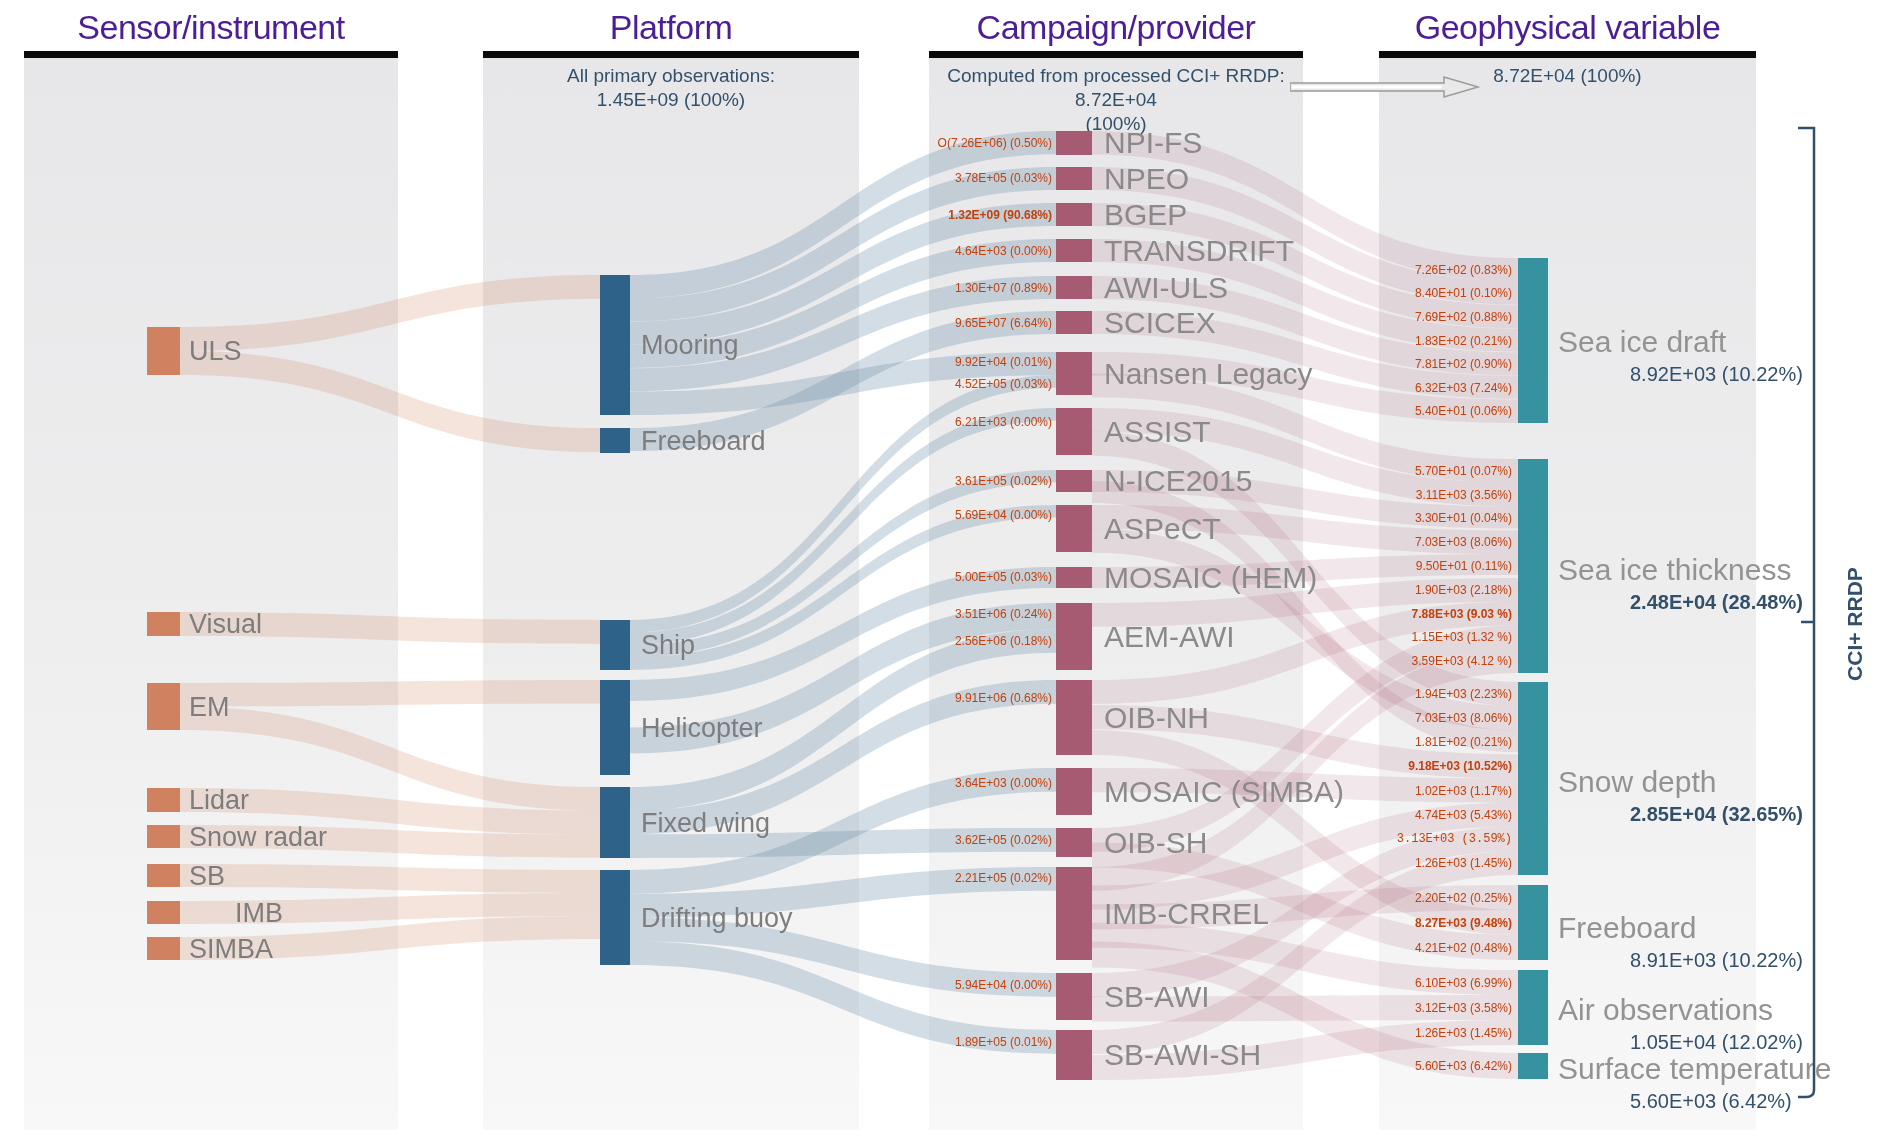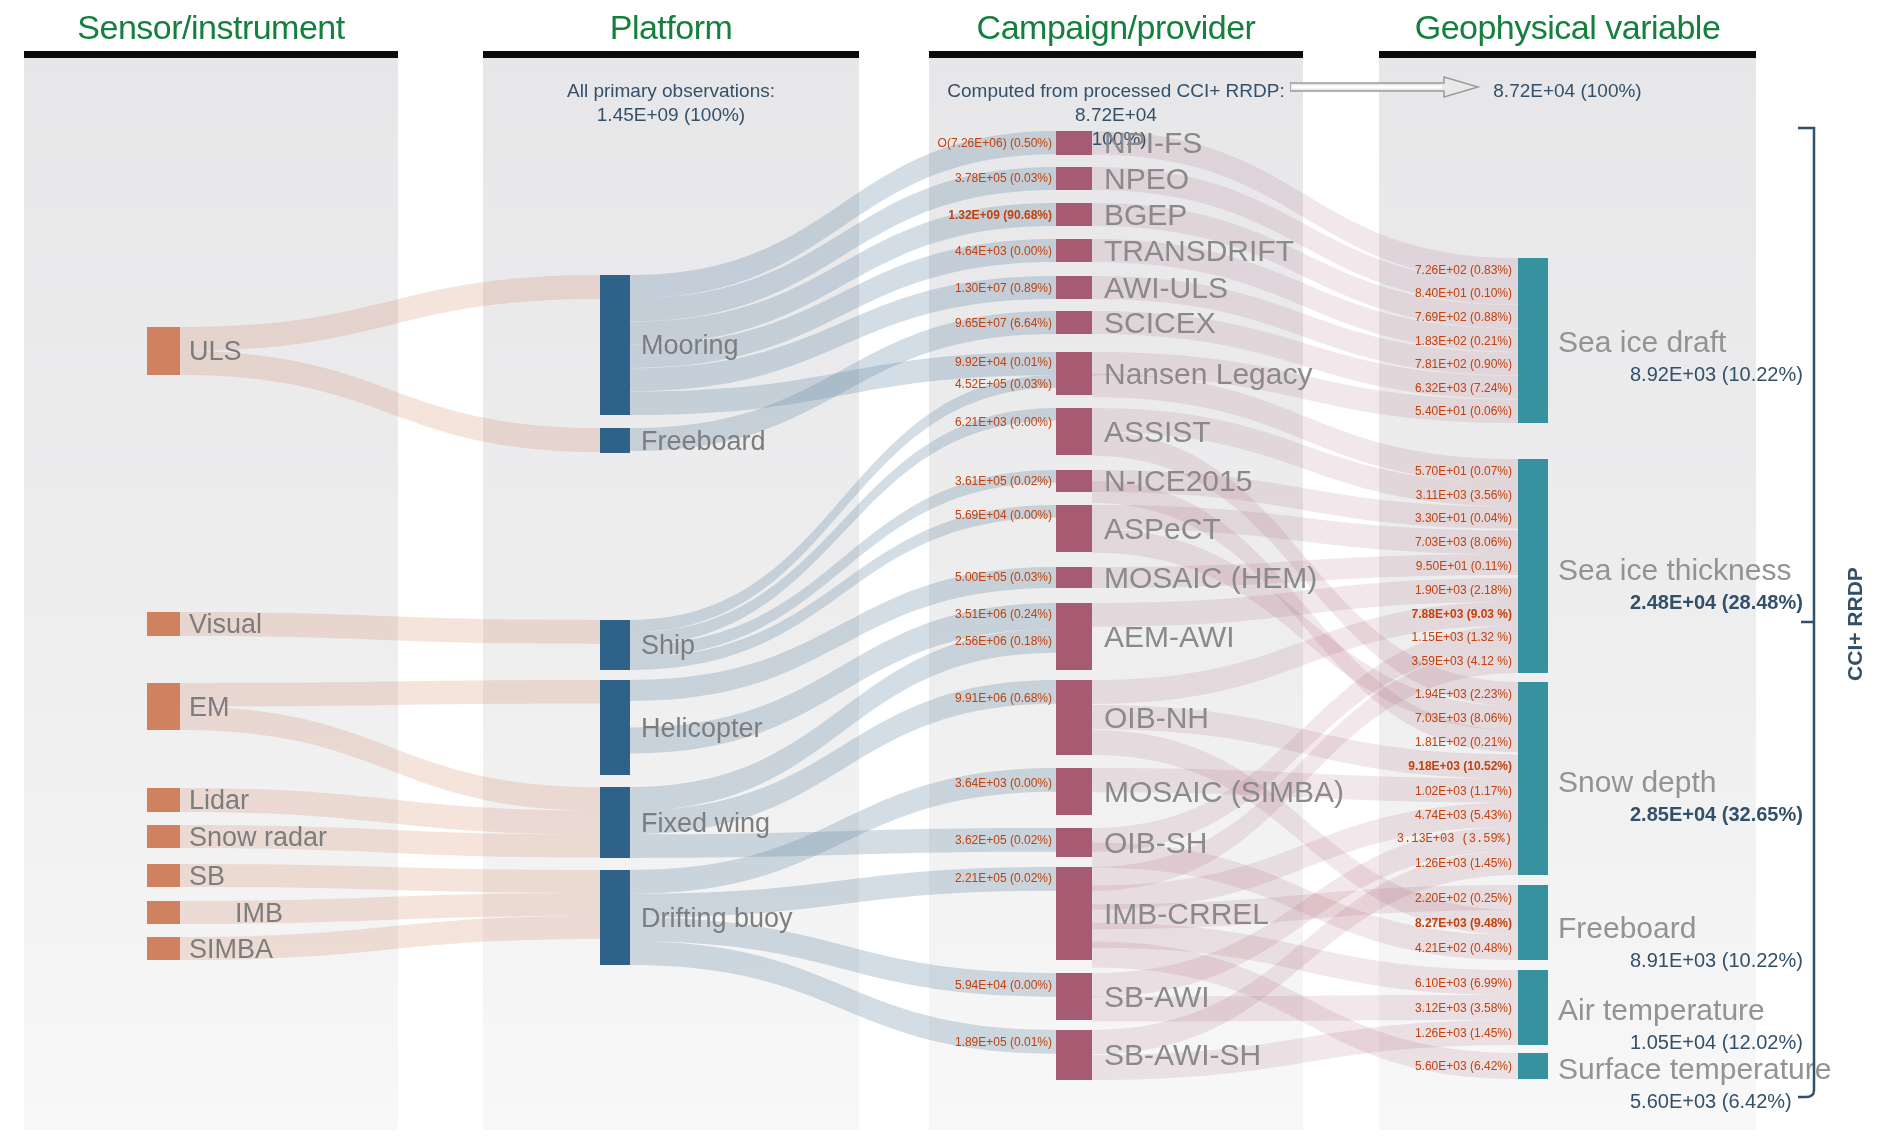--- a/index.html
+++ b/index.html
@@ -1,21 +1,21 @@
 <!DOCTYPE html>
 <html><head>
 <meta charset="utf-8">
 <style>
   html,body{margin:0;padding:0;background:#fff;}
   .fig{position:relative;width:1892px;height:1148px;font-family:"Liberation Sans",sans-serif;overflow:hidden;background:#fff;}
   .band{position:absolute;top:57px;height:1073px;background:linear-gradient(180deg,#e7e7e9 0%,#eeeeef 55%,#f8f8f8 100%);}
   .colhead{position:absolute;top:8px;text-align:center;}
-  .hdr{font-size:34px;color:#15803d;letter-spacing:-0.5px;}
+  .hdr{font-size:34px;color:#4c1d95;letter-spacing:-0.5px;}
   .rule{height:7px;background:#0b0b0b;margin-top:4px;}
-  .sub{font-size:19px;color:#33506b;margin-top:21px;line-height:24px;}
+  .sub{font-size:19px;color:#33506b;margin-top:6px;line-height:24px;}
   .node{position:absolute;}
   .nlabel{position:absolute;transform:translateY(-50%);white-space:nowrap;color:#7d7d7d;font-size:27px;}
   .clabel{position:absolute;transform:translateY(-50%);white-space:nowrap;color:#8a8a8a;font-size:30px;}
   .vlabel{position:absolute;white-space:nowrap;color:#939393;font-size:30px;}
   .vtotal{white-space:nowrap;color:#33506b;font-size:20px;margin-top:4px;margin-left:72px;}
   .val{position:absolute;transform:translateY(-50%);white-space:nowrap;color:#c2410c;font-size:12px;}
   .val.right{text-align:right;}
   .bold{font-weight:bold;}
   svg{position:absolute;left:0;top:0;}
   .bracket-label{position:absolute;transform:rotate(-90deg);transform-origin:center;color:#33506b;font-size:21px;font-weight:bold;white-space:nowrap;}
@@ -254,21 +254,21 @@
       <div class="node" style="left: 1518px; top: 885px; width: 30px; height: 75px; background: rgb(53, 146, 158);"></div>
       <div class="vlabel" style="left: 1558px; top: 911px;">
         <div>Freeboard</div>
         <div class="vtotal">8.91E+03 (10.22%)</div>
       </div>
       <div class="val right" style="right: 380px; top: 897.5px;">2.20E+02 (0.25%)</div>
       <div class="val right bold" style="right: 380px; top: 922.5px;">8.27E+03 (9.48%)</div>
       <div class="val right" style="right: 380px; top: 947.5px;">4.21E+02 (0.48%)</div>
       <div class="node" style="left: 1518px; top: 970px; width: 30px; height: 75px; background: rgb(53, 146, 158);"></div>
       <div class="vlabel" style="left: 1558px; top: 993px;">
-        <div>Air temperature</div>
+        <div>Air observations</div>
         <div class="vtotal">1.05E+04 (12.02%)</div>
       </div>
       <div class="val right" style="right: 380px; top: 982.5px;">6.10E+03 (6.99%)</div>
       <div class="val right" style="right: 380px; top: 1007.5px;">3.12E+03 (3.58%)</div>
       <div class="val right" style="right: 380px; top: 1032.5px;">1.26E+03 (1.45%)</div>
       <div class="node" style="left: 1518px; top: 1053px; width: 30px; height: 26px; background: rgb(53, 146, 158);"></div>
       <div class="vlabel" style="left: 1558px; top: 1052px;">
         <div>Surface temperature</div>
         <div class="vtotal">5.60E+03 (6.42%)</div>
       </div>

